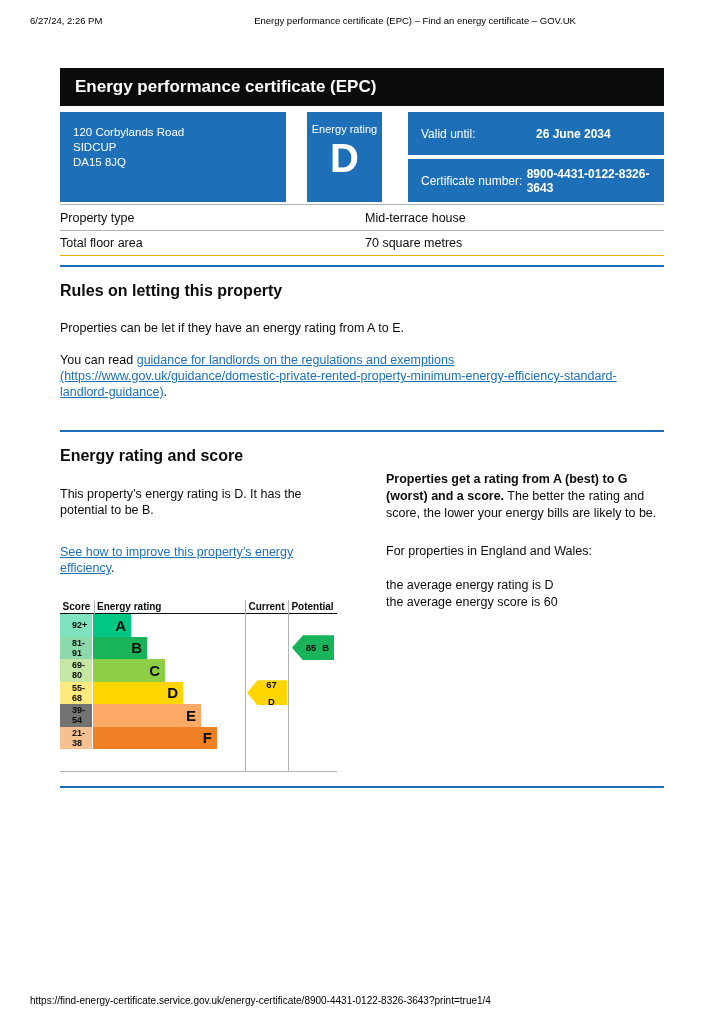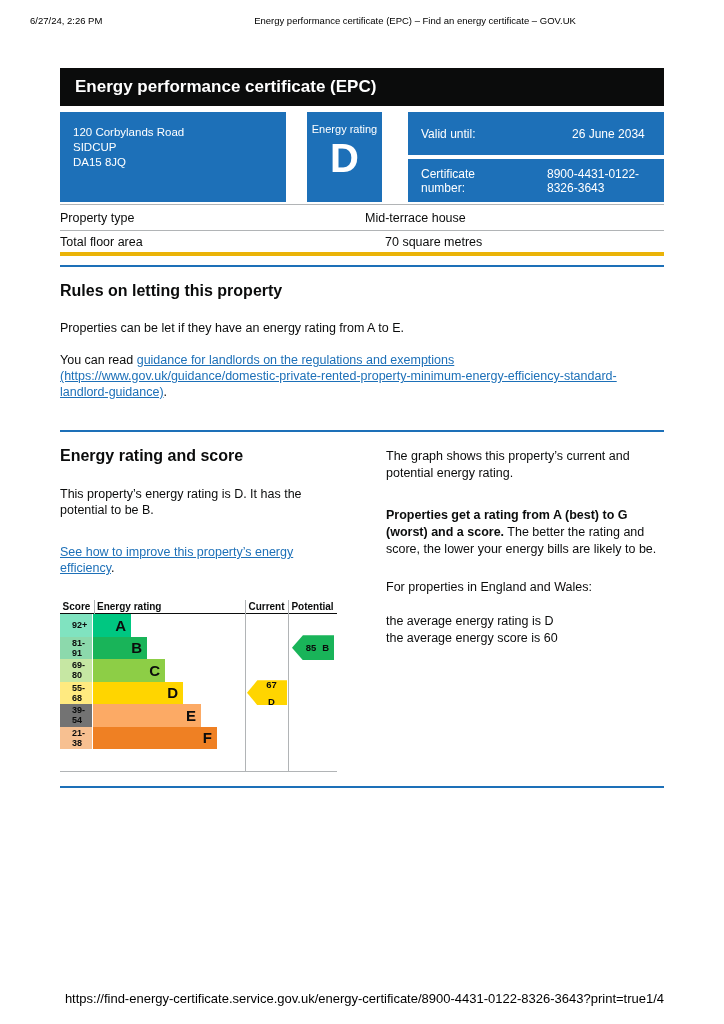--- a/index.html
+++ b/index.html
@@ -4,43 +4,43 @@
 <style>
   * { box-sizing: border-box; }
   html,body { margin:0; padding:0; background:#fff; }
   body { font-family:"Liberation Sans", sans-serif; color:#0b0c0c; }
   .page { position:relative; width:724px; height:1024px; background:#fff; overflow:hidden; }
 
   
   .print-header { position:absolute; top:15px; left:0; right:0; height:14px; font-size:9.5px; color:#000; }
   .ph-date { position:absolute; left:30px; top:0; }
   .ph-title { position:absolute; left:185px; width:460px; text-align:center; }
-  .print-footer { position:absolute; left:30px; right:25px; bottom:18px; font-size:13px; color:#000;
-                  display:flex; justify-content:center; }
+  .print-footer { position:absolute; left:30px; right:25px; bottom:18px; font-size:10px; color:#000;
+                  display:flex; justify-content:flex-start; }
 
   .content { position:absolute; left:60px; top:68px; width:604px; }
 
   .banner { background:#0b0c0c; color:#fff; height:38px; display:flex; align-items:center;
             padding-left:15px; font-size:17px; font-weight:bold; }
 
   .summary { display:flex; margin-top:6px; height:90px;gap:8px; }
   .addr { width:226px; background:#1d70b8; color:#fff; padding:13px 0 0 13px; font-size:11.5px; line-height:15px; }
   .gap1 { width:5px; } .gap2 { width:10px; }
   .ratingbox { width:75px; background:#1d70b8; color:#fff; text-align:center; padding-top:11px; }
   .ratingbox .lbl { font-size:11px; }
   .ratingbox .big { font-size:40px; font-weight:bold; line-height:46px; }
   .validity { flex:1; display:flex; flex-direction:column; }
   .vrow { background:#1d70b8; color:#fff; flex:1; display:flex; align-items:center; padding-left:13px; font-size:12px; }
   .vrow + .vrow { margin-top:4px; }
   .vlabel { width:115px; }
-  .vvalue { font-weight:normal;margin-left:36px; }
+  .vvalue { font-weight:bold; }
 
   .proptable { margin-top:2px; }
   .prow { display:flex; align-items:center; height:26px; border-top:1px solid #b1b4b6; font-size:12.5px; }
-  .prow:last-child { border-bottom:4px solid #eab308;gap:20px; }
+  .prow:last-child { border-bottom:1px solid #eab308; }
   .plabel { width:305px; }
 
   .blue-rule { height:2px; background:#1d70b8; border:none; margin:0; }
   .rule1 { margin-top:9px; } .rule2 { margin-top:30px; } .rule3 { margin-top:14px; }
 
   h2.section { font-size:16px; font-weight:bold; margin:14px 0 0 0; line-height:20px; }
   p { margin:0; font-size:12.5px; line-height:16px; }
   .p1 { margin-top:19px; }
   .p2 { margin-top:16px; }
   a { color:#1d70b8; text-decoration:underline; cursor:pointer; }
@@ -174,21 +174,20 @@
               <span>67</span>
               <span>D</span>
             </div>
             <div class="arrow" style="background: rgb(25, 180, 89); left: 232px; width: 42px; top: 35.25px;">
               <span>85</span>
               <span>B</span>
             </div>
           </div>
       </div>
       <div class="col-right">
-        <p class="cr-p1">The graph shows this property’s current and potential energy rating.</p>
         <p class="cr-p2"><b>Properties get a rating from A (best) to G (worst) and a score.</b><span> The better the rating and score, the lower your energy bills are likely to be.</span></p>
         <p class="cr-p3">For properties in England and Wales:</p>
         <p class="cr-avg1">the average energy rating is D</p>
         <p>the average energy score is 60</p>
       </div>
     </div>
 
     <hr class="blue-rule rule3">
 
   </div>

